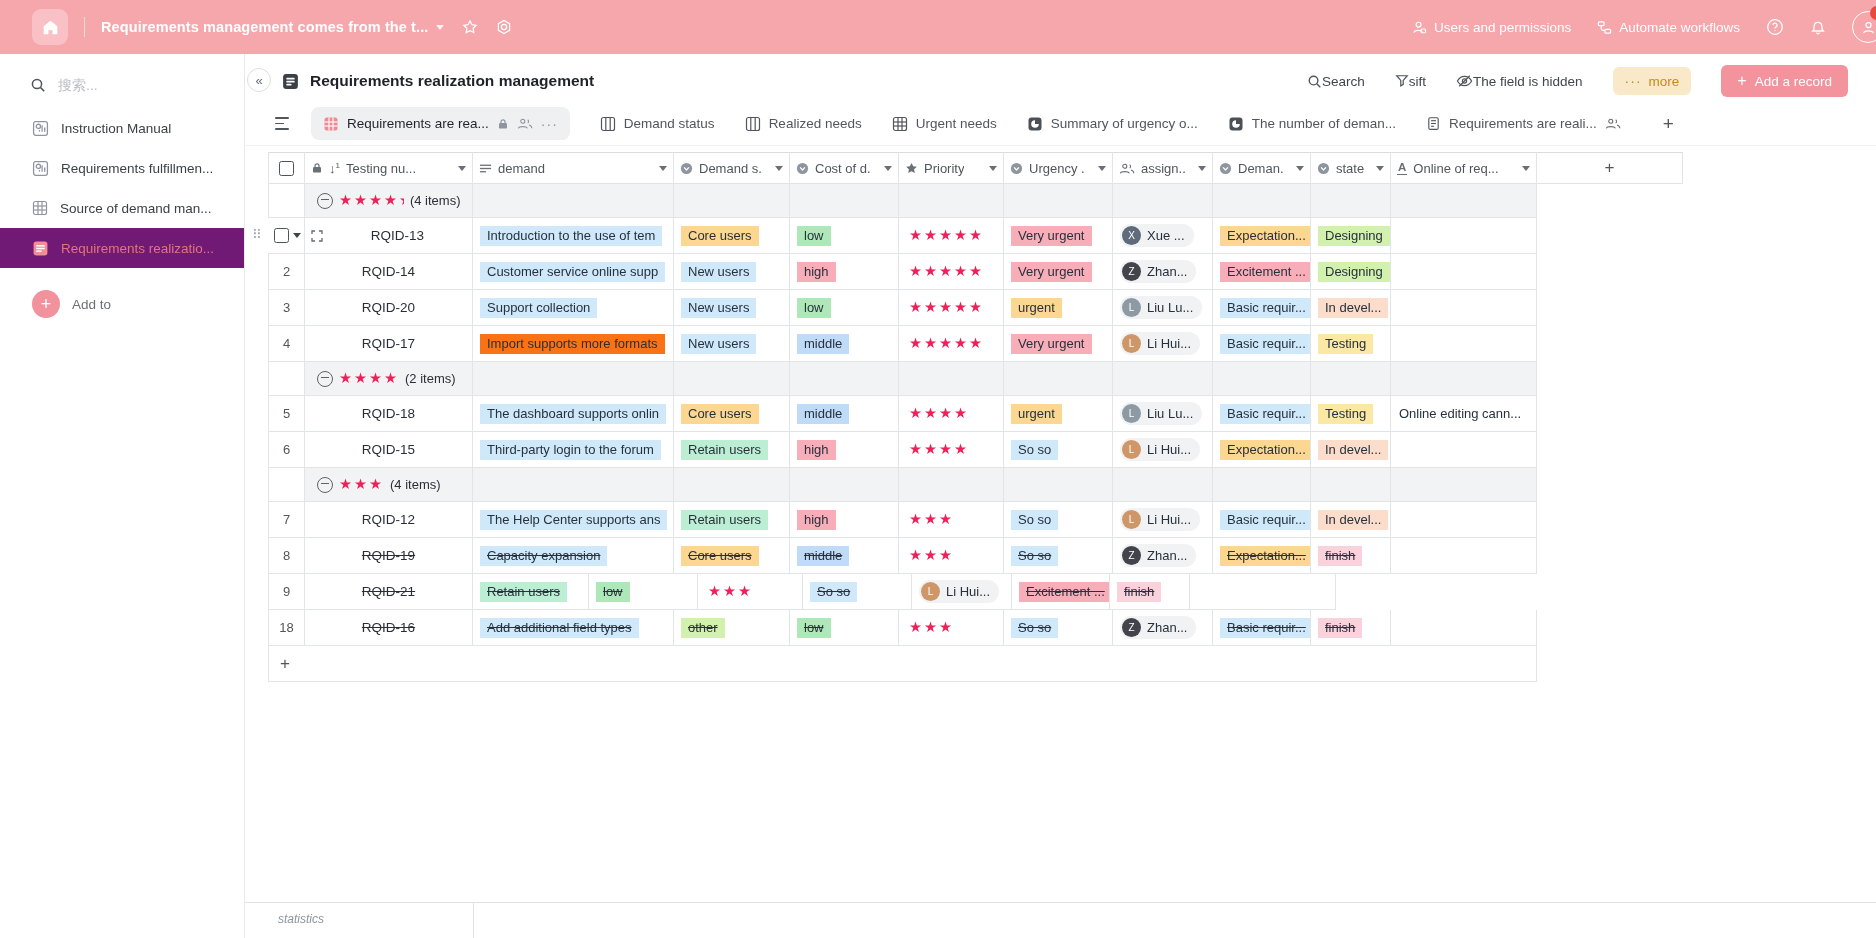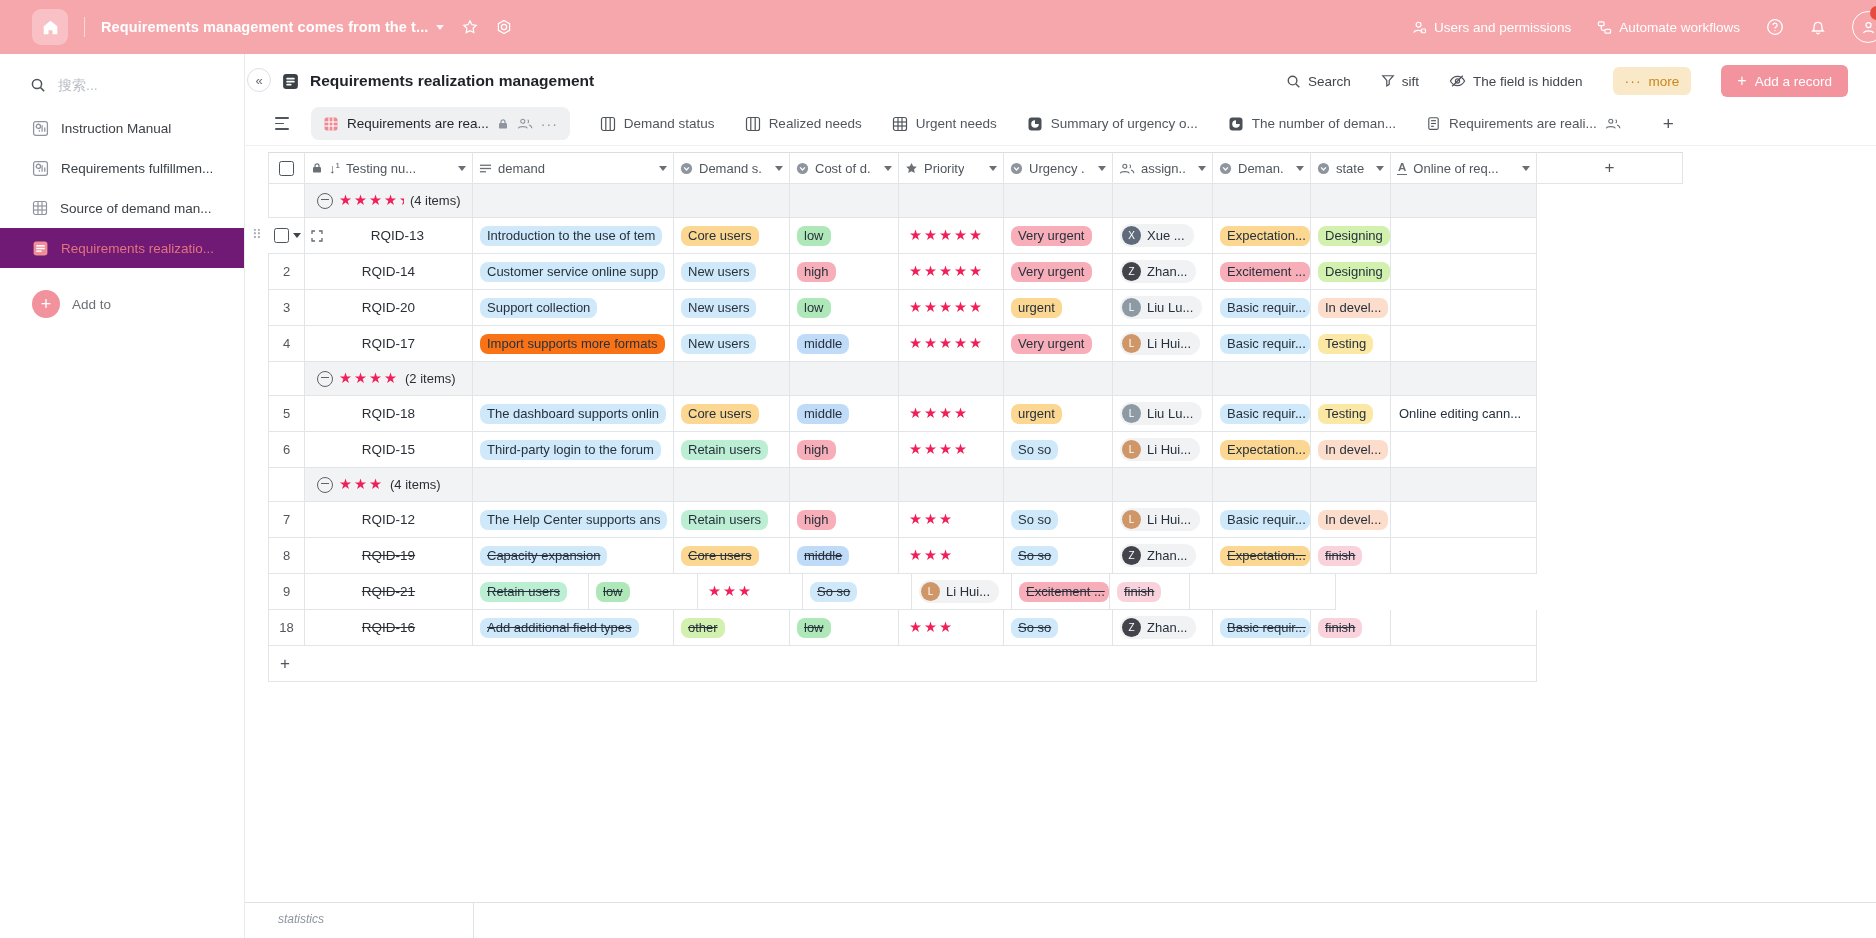--- a/index.html
+++ b/index.html
@@ -43,21 +43,21 @@
 
   
   .main{position:absolute;left:245px;top:54px;right:0;bottom:0;background:#fff;}
   .collapse-btn{position:absolute;left:2px;top:14px;width:24px;height:24px;border-radius:50%;
     border:1px solid #dcdfe3;background:#fff;color:#646a73;font-size:13px;display:flex;
     align-items:center;justify-content:center;cursor:pointer;z-index:3;}
   .mtoolbar{position:absolute;left:0;top:8px;right:0;height:38px;display:flex;align-items:center;
     padding:0 28px 0 36px;box-sizing:border-box;}
   .mt-title{font-size:15.5px;font-weight:bold;margin-left:10px;}
   .mt-right{margin-left:auto;display:flex;align-items:center;gap:30px;font-size:13.5px;color:#41464c;}
-  .mt-item{display:flex;align-items:center;gap:7px;cursor:pointer;white-space:nowrap;}
+  .mt-item{display:flex;align-items:center;cursor:pointer;white-space:nowrap;}
   .mt-more{background:#fae9c8;color:#c9871c;border-radius:6px;padding:6px 12px;display:flex;gap:7px;align-items:center;cursor:pointer;}
   .mt-add{background:#f2939e;color:#fff;border-radius:6px;padding:8px 16px;display:flex;gap:8px;
     align-items:center;font-size:13.5px;cursor:pointer;}
   .tabsbar{position:absolute;left:0;top:48px;right:0;height:44px;display:flex;align-items:center;
     padding-left:30px;box-sizing:border-box;border-bottom:1px solid #f0f1f3;}
   .viewlist-ic{display:flex;flex-direction:column;gap:3.5px;margin-right:22px;cursor:pointer;}
   .viewlist-ic i{display:block;height:1.8px;background:#51565d;border-radius:1px;}
   .viewlist-ic i:nth-child(1){width:14px;}.viewlist-ic i:nth-child(2){width:9px;}
   .viewlist-ic i:nth-child(3){width:14px;}
   .tab-active{display:flex;align-items:center;gap:8px;background:#eef0f2;border-radius:8px;
@@ -80,21 +80,21 @@
   .hdr .sp{flex:1;}
   .gcell{background:#f2f3f5;}
   .gwrap{display:flex;align-items:center;gap:6px;padding-left:12px;white-space:nowrap;}
   .gminus{width:14px;height:14px;border-radius:50%;border:1.2px solid #5f6368;position:relative;flex-shrink:0;}
   .gminus::after{content:"";position:absolute;left:3px;right:3px;top:5.4px;height:1.4px;background:#5f6368;}
   .stars{color:#ef1f58;font-size:14.5px;letter-spacing:2px;white-space:nowrap;line-height:1;}
   .halfstar{display:inline-block;width:.34em;overflow:hidden;vertical-align:bottom;}
   .gcount{font-size:13px;color:#2a2f36;}
   .rownum{width:100%;text-align:center;font-size:13px;color:#51565d;}
   .idtxt{flex:1;text-align:center;font-size:13.5px;color:#2a2f36;}
-  .chip{border-radius:8px;padding:2.5px 7px;font-size:13px;color:#27313c;white-space:nowrap;
+  .chip{border-radius:0;padding:2.5px 7px;font-size:13px;color:#27313c;white-space:nowrap;
     overflow:hidden;max-width:calc(100% - 12px);margin-left:7px;flex-shrink:1;}
   .struck{text-decoration:line-through;}
   .pill{display:flex;align-items:center;gap:6px;background:#f1f2f4;border-radius:12px;
     height:23px;padding:0 9px 0 2px;margin-left:7px;max-width:calc(100% - 12px);overflow:hidden;}
   .pill .av{width:19px;height:19px;border-radius:50%;color:#fff;font-size:10px;display:flex;
     align-items:center;justify-content:center;flex-shrink:0;}
   .pill .nm{font-size:13px;color:#27313c;white-space:nowrap;overflow:hidden;}
   .changetxt{font-size:13px;color:#27313c;padding-left:8px;white-space:nowrap;overflow:hidden;}
   .checkbox{width:13px;height:13px;border:1.5px solid #4e545b;border-radius:2.5px;background:#fff;flex-shrink:0;}
   .drag{position:absolute;left:-16px;top:9px;color:#a7acb3;font-size:13px;letter-spacing:-1px;}

